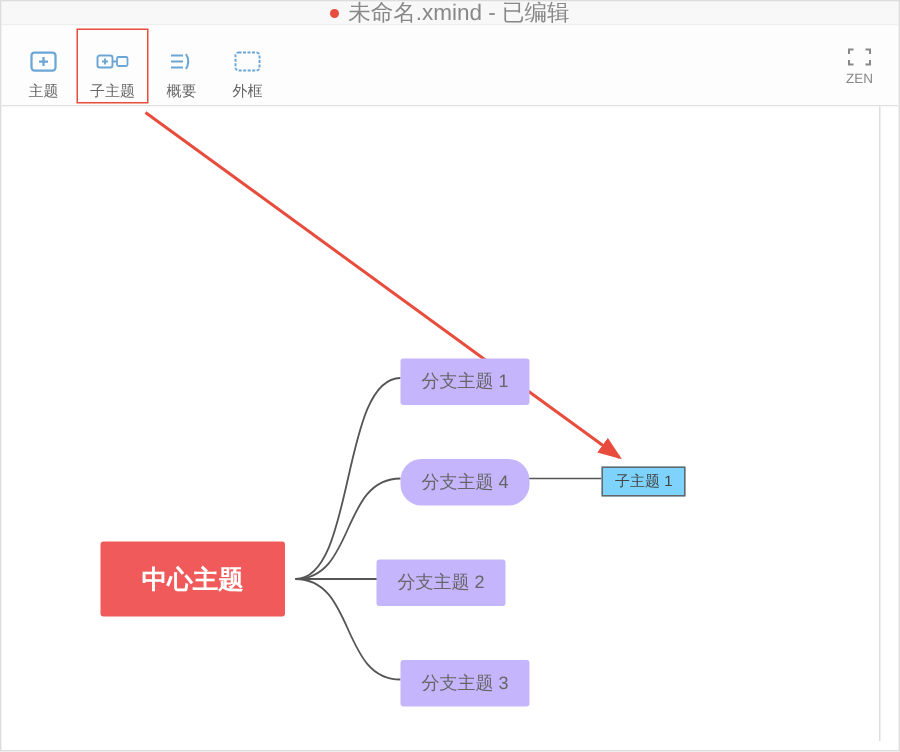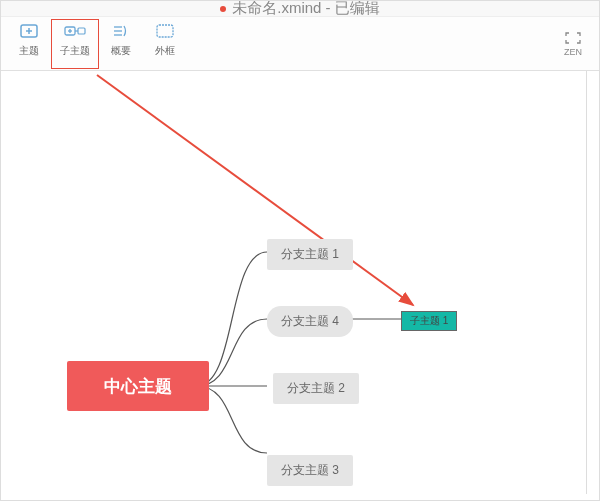--- a/index.html
+++ b/index.html
@@ -37,21 +37,21 @@
       padding: 2px 6px;
       border-bottom: 1px solid #e0e0e0;
       background: #fdfdfd;
     }
     .tool {
       width: 44px;
       height: 48px;
       display: flex;
       flex-direction: column;
       align-items: center;
-      justify-content: flex-start;
+      justify-content: flex-end;
       font-size: 11px;
       color: #555;
       cursor: pointer;
     }
     .tool .ico {
       width: 28px;
       height: 22px;
       display: flex;
       align-items: center;
       justify-content: center;
@@ -90,47 +90,47 @@
       position: absolute;
       top: 0; left: 0;
       width: 100%; height: 100%;
       pointer-events: none;
     }
     
     .central {
       position: absolute;
       left: 66px;
       top: 290px;
-      width: 142px;
+      width: 123px;
       height: 50px;
       background: #f05a5a;
       color: #fff;
       display: flex;
       align-items: center;
       justify-content: center;
       border-radius: 2px;
       font-size: 17px;
       font-weight: bold;
       cursor: pointer;
       text-align: center;
     }
     .branch {
       position: absolute;
-      background: #e5e5e5;
+      background: #c4b5fd;
       color: #666;
       padding: 7px 14px;
       border-radius: 2px;
       font-size: 12px;
       cursor: pointer;
       white-space: nowrap;
     }
     .subtopic {
       position: absolute;
       border: 1px solid #666;
-      background: #14b8a6;
+      background: #7dd3fc;
       color: #444;
       padding: 2px 8px;
       font-size: 10px;
       cursor: pointer;
       white-space: nowrap;
     }
     
     .right-border { position:absolute; right:12px; top:70px; bottom:6px; width:1px; background:#ddd; }
   </style>
 </head>
@@ -230,24 +230,24 @@
   <div class="central">
     <span>中心主题</span>
   </div>
 
   <div class="branch" style="left:266px; top:168px;">
     <span>分支主题 1</span>
   </div>
   <div class="branch" style="left:266px; top:235px;border-radius:14px;">
     <span>分支主题 4</span>
   </div>
-  <div class="branch" style="left:272px; top:302px;">
+  <div class="branch" style="left:250px; top:302px;">
     <span>分支主题 2</span>
   </div>
-  <div class="branch" style="left:266px; top:384px;">
+  <div class="branch" style="left:266px; top:369px;">
     <span>分支主题 3</span>
   </div>
 
   <div class="subtopic" style="left:400px; top:240px;">
     <span>子主题 1</span>
   </div>
 
 </div>
 
 <div class="right-border"></div>

